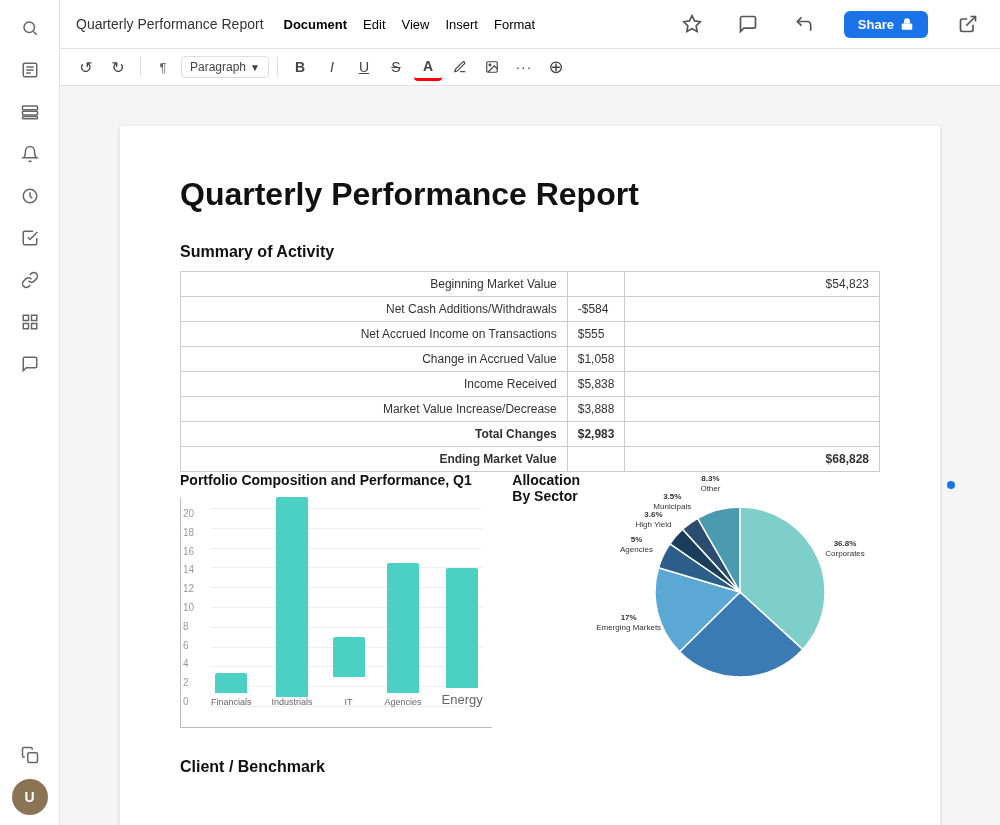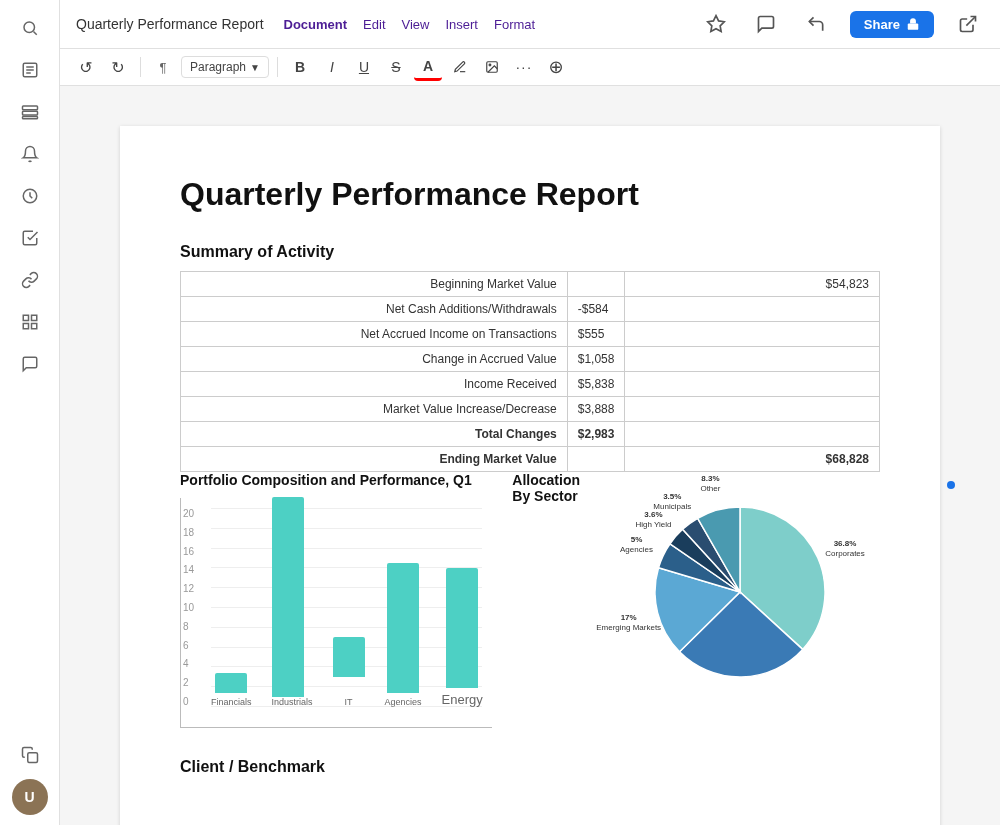--- a/index.html
+++ b/index.html
@@ -68,31 +68,31 @@
       font-weight: 500;
       color: #333;
       margin-right: 8px;
     }
     .menu-bar {
       display: flex;
       align-items: center;
     }
     .menu-item {
       font-size: 13px;
-      color: #4c1d95;
+      color: #000000;
       padding: 4px 8px;
       cursor: pointer;
       border-radius: 4px;
     }
     .menu-item.active { font-weight: 600; }
 
     .top-bar-right {
       display: flex;
       align-items: center;
-      gap: 18px;
+      gap: 24px;
     }
     .icon-btn {
       width: 32px;
       height: 32px;
       display: flex;
       align-items: center;
       justify-content: center;
       cursor: pointer;
       color: #555;
       font-size: 18px;
@@ -517,21 +517,21 @@
                 <div class="gridline"></div>
                 <div class="gridline"></div>
                 <div class="gridline"></div>
               </div>
 
             <div class="bar-chart-inner" id="bar-chart-bars" style="position:absolute; left:0; right:0; bottom:0; top:0; display:flex; align-items:flex-end; padding:10px 10px 20px 30px; gap:20px;">
                 <div style="display: flex; flex-direction: column; align-items: center; gap: 4px;">
                   <div style="width: 32px; height: 20px; background: rgb(77, 208, 196); border-radius: 2px 2px 0px 0px;"></div>
                   <div style="font-size: 9px; color: rgb(102, 102, 102); text-align: left;">Financials</div>
                 </div>
-                <div style="display: flex; flex-direction: column; ">
+                <div style="display: flex; flex-direction: column; align-items: center; ">
                   <div style="width: 32px; height: 200px; background: rgb(77, 208, 196); border-radius: 2px 2px 0px 0px;"></div>
                   <div style="font-size: 9px; color: rgb(102, 102, 102); text-align: center;">Industrials</div>
                 </div>
                 <div style="display: flex; flex-direction: column; align-items: center; gap: 20px;">
                   <div style="width: 32px; height: 40px; background: rgb(77, 208, 196); border-radius: 2px 2px 0px 0px;"></div>
                   <div style="font-size: 9px; color: rgb(102, 102, 102); text-align: center;">IT</div>
                 </div>
                 <div style="display: flex; flex-direction: column; align-items: center; gap: 4px;">
                   <div style="width: 32px; height: 130px; background: rgb(77, 208, 196); border-radius: 2px 2px 0px 0px;"></div>
                   <div style="font-size: 9px; color: rgb(102, 102, 102); text-align: center;">Agencies</div>

